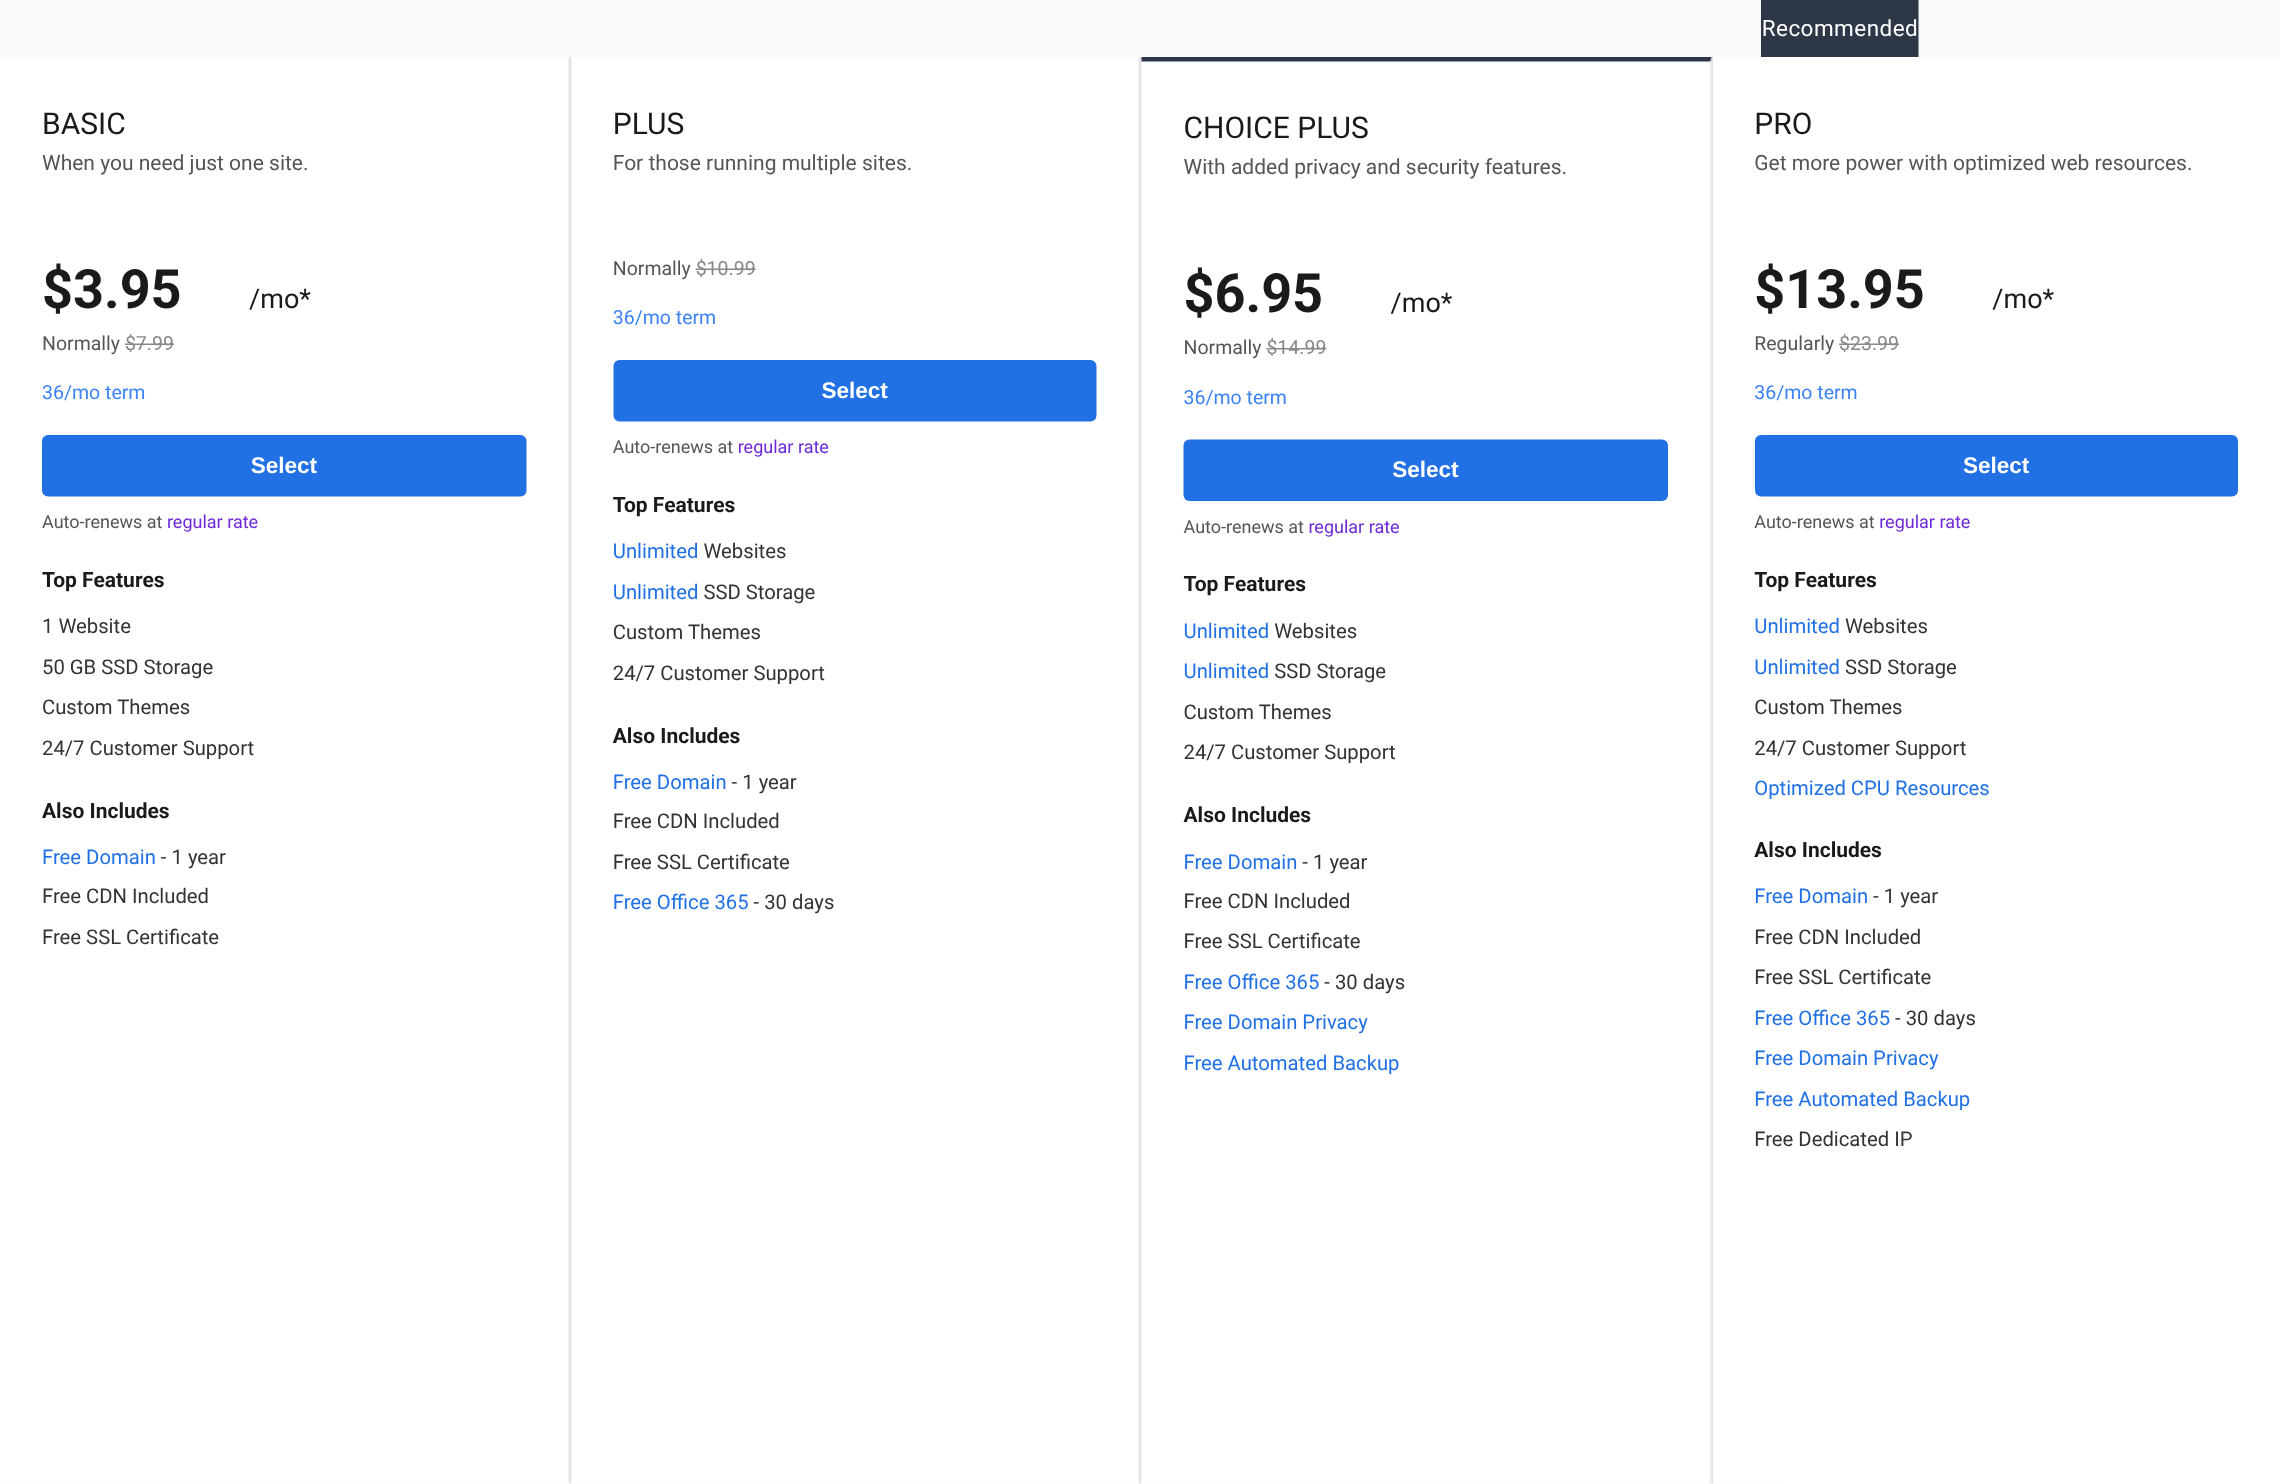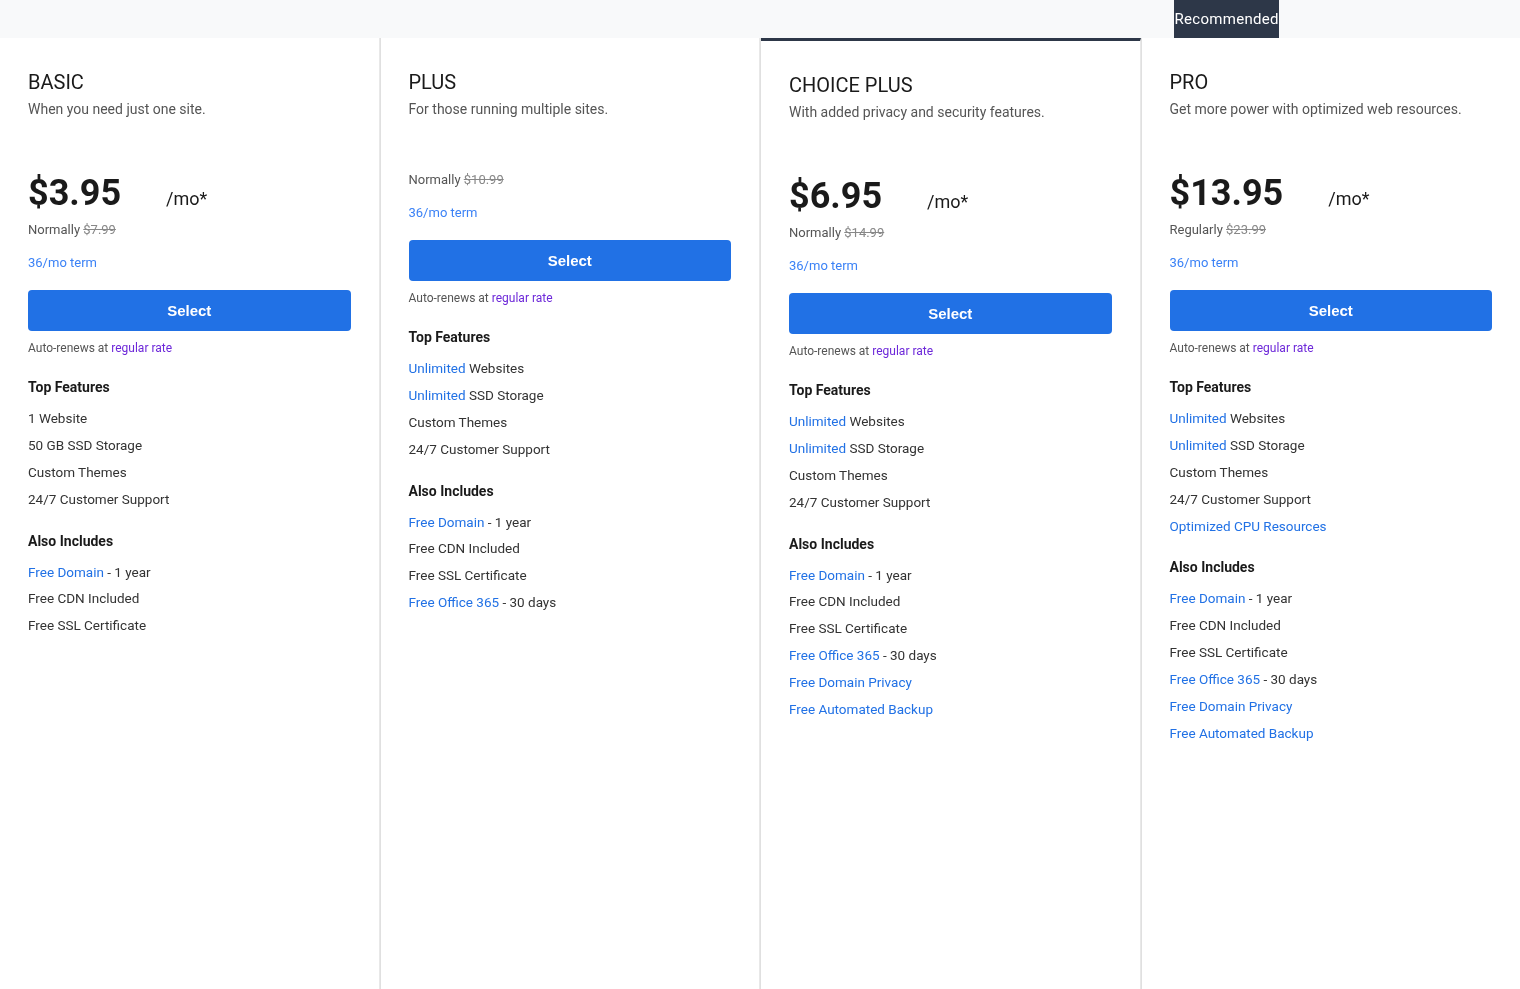--- a/index.html
+++ b/index.html
@@ -269,16 +269,17 @@
           <li><a class="link-blue">Optimized CPU Resources</a></li>
     </ul>
     <div class="section-title">Also Includes</div>
     <ul class="feature-list">
       <li><a class="link-blue">Free Domain</a> - 1 year</li>
           <li>Free CDN Included</li>
           <li>Free SSL Certificate</li>
           <li><a class="link-blue">Free Office 365</a> - 30 days</li>
           <li><a class="link-blue">Free Domain Privacy</a></li>
           <li><a class="link-blue">Free Automated Backup</a></li>
+          <li>Free Dedicated IP</li>
     </ul>
   </div>
     </div>
 </div>
 
 </body></html>

